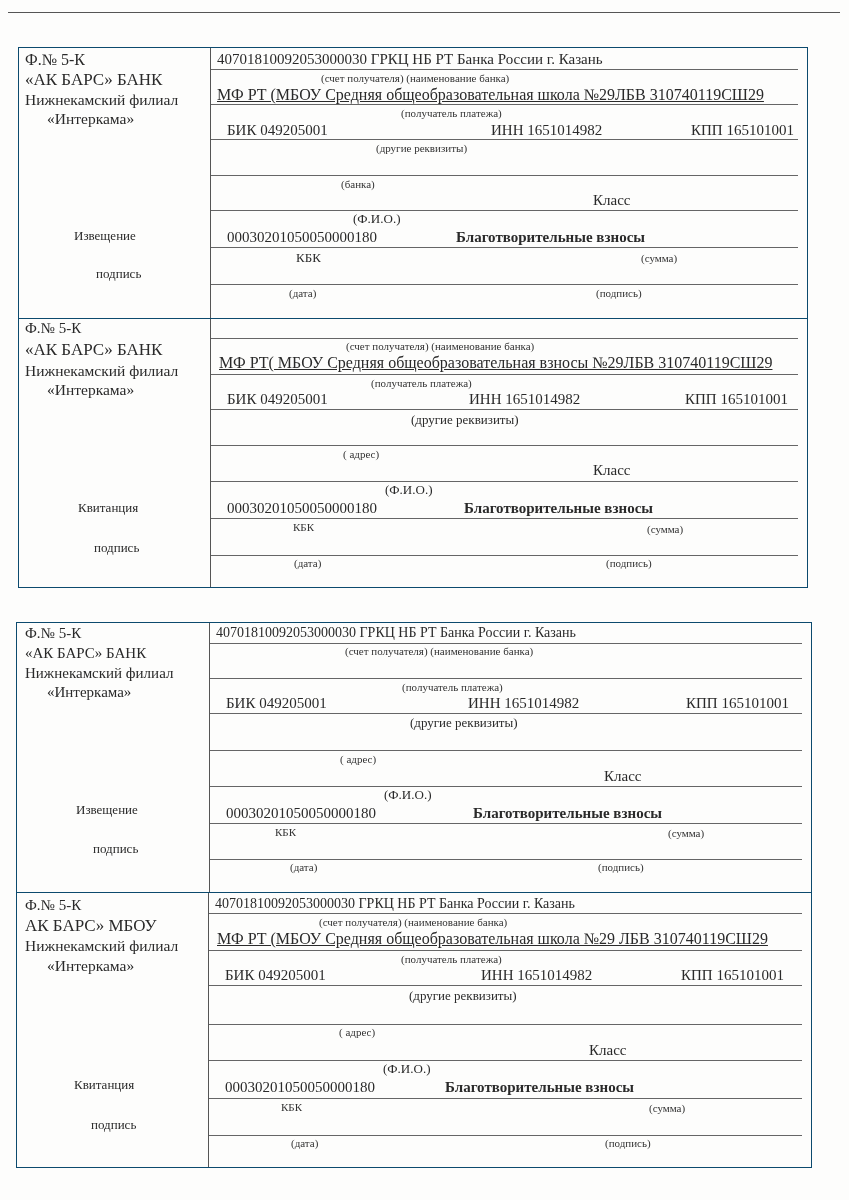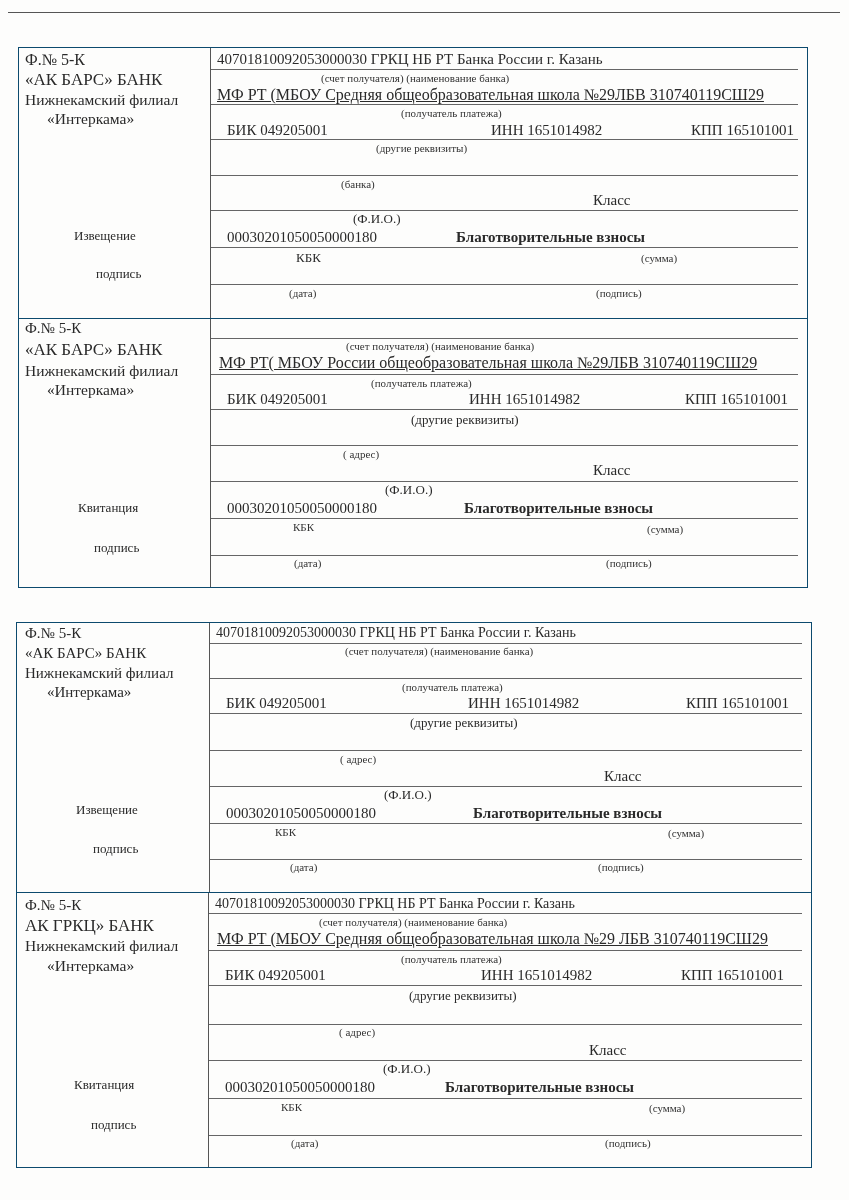--- a/index.html
+++ b/index.html
@@ -81,21 +81,21 @@
       <span class="txt val" style="left:6px; top:2px;">Ф.№ 5-К</span>
       <span class="txt lbl-bank" style="left:6px; top:22px;">«АК БАРС» БАНК</span>
       <span class="txt lbl-branch" style="left:6px; top:44px;">Нижнекамский филиал</span>
       <span class="txt lbl-branch" style="left:28px; top:63px;">«Интеркама»</span>
       <span class="txt side" style="left:59px; top:182px;">Квитанция</span>
       <span class="txt side" style="left:75px; top:222px;">подпись</span>
     </div>
     <div class="right-col" style="left:192px;">
       <div class="hline" style="top:19px;"></div>
       <span class="txt cap" style="left:135px; top:22px;">(счет получателя) (наименование банка)</span>
-      <span class="txt val-lg" style="left:8px; top:36px;">МФ РТ( МБОУ России общеобразовательная школа №29ЛБВ 310740119СШ29</span>
+      <span class="txt val-lg" style="left:8px; top:36px;">МФ РТ( МБОУ Средняя общеобразовательная взносы №29ЛБВ 310740119СШ29</span>
       <div class="hline" style="top:55px;"></div>
       <span class="txt cap" style="left:160px; top:59px;">(получатель платежа)</span>
       <span class="txt val" style="left:16px; top:73px;">БИК 049205001</span>
       <span class="txt val" style="left:258px; top:73px;">ИНН 1651014982</span>
       <span class="txt val" style="left:474px; top:73px;">КПП 165101001</span>
       <div class="hline" style="top:90px;"></div>
       <span class="txt cap-md" style="left:200px; top:94px;">(другие реквизиты)</span>
       <div class="hline" style="top:126px;"></div>
       <span class="txt cap" style="left:132px; top:130px;">( адрес)</span>
       <span class="txt val" style="left:382px; top:144px;">Класс</span>
@@ -147,21 +147,21 @@
       <span class="txt cap" style="left:458px; top:205px;">(сумма)</span>
       <div class="hline" style="top:236px;"></div>
       <span class="txt cap" style="left:80px; top:239px;">(дата)</span>
       <span class="txt cap" style="left:388px; top:239px;">(подпись)</span>
     </div>
   </div>
 
   <div class="slip" style="top:270px; height:276px;">
     <div class="left-col" style="width:192px;">
       <span class="txt val" style="left:8px; top:5px;">Ф.№ 5-К</span>
-      <span class="txt lbl-bank" style="left:8px; top:24px;">АК ГРКЦ» БАНК</span>
+      <span class="txt lbl-bank" style="left:8px; top:24px;">АК БАРС» МБОУ</span>
       <span class="txt lbl-branch" style="left:8px; top:45px;">Нижнекамский филиал</span>
       <span class="txt lbl-branch" style="left:30px; top:65px;">«Интеркама»</span>
       <span class="txt side" style="left:57px; top:185px;">Квитанция</span>
       <span class="txt side" style="left:74px; top:225px;">подпись</span>
     </div>
     <div class="right-col" style="left:192px;">
       <span class="txt cap-md" style="font-size:14px; left:6px; top:4px;">40701810092053000030  ГРКЦ НБ РТ Банка России  г. Казань</span>
       <div class="hline" style="top:20px;"></div>
       <span class="txt cap" style="left:110px; top:24px;">(счет получателя) (наименование банка)</span>
       <span class="txt val-lg" style="left:8px; top:38px;">МФ РТ (МБОУ Средняя общеобразовательная школа №29 ЛБВ 310740119СШ29</span>

